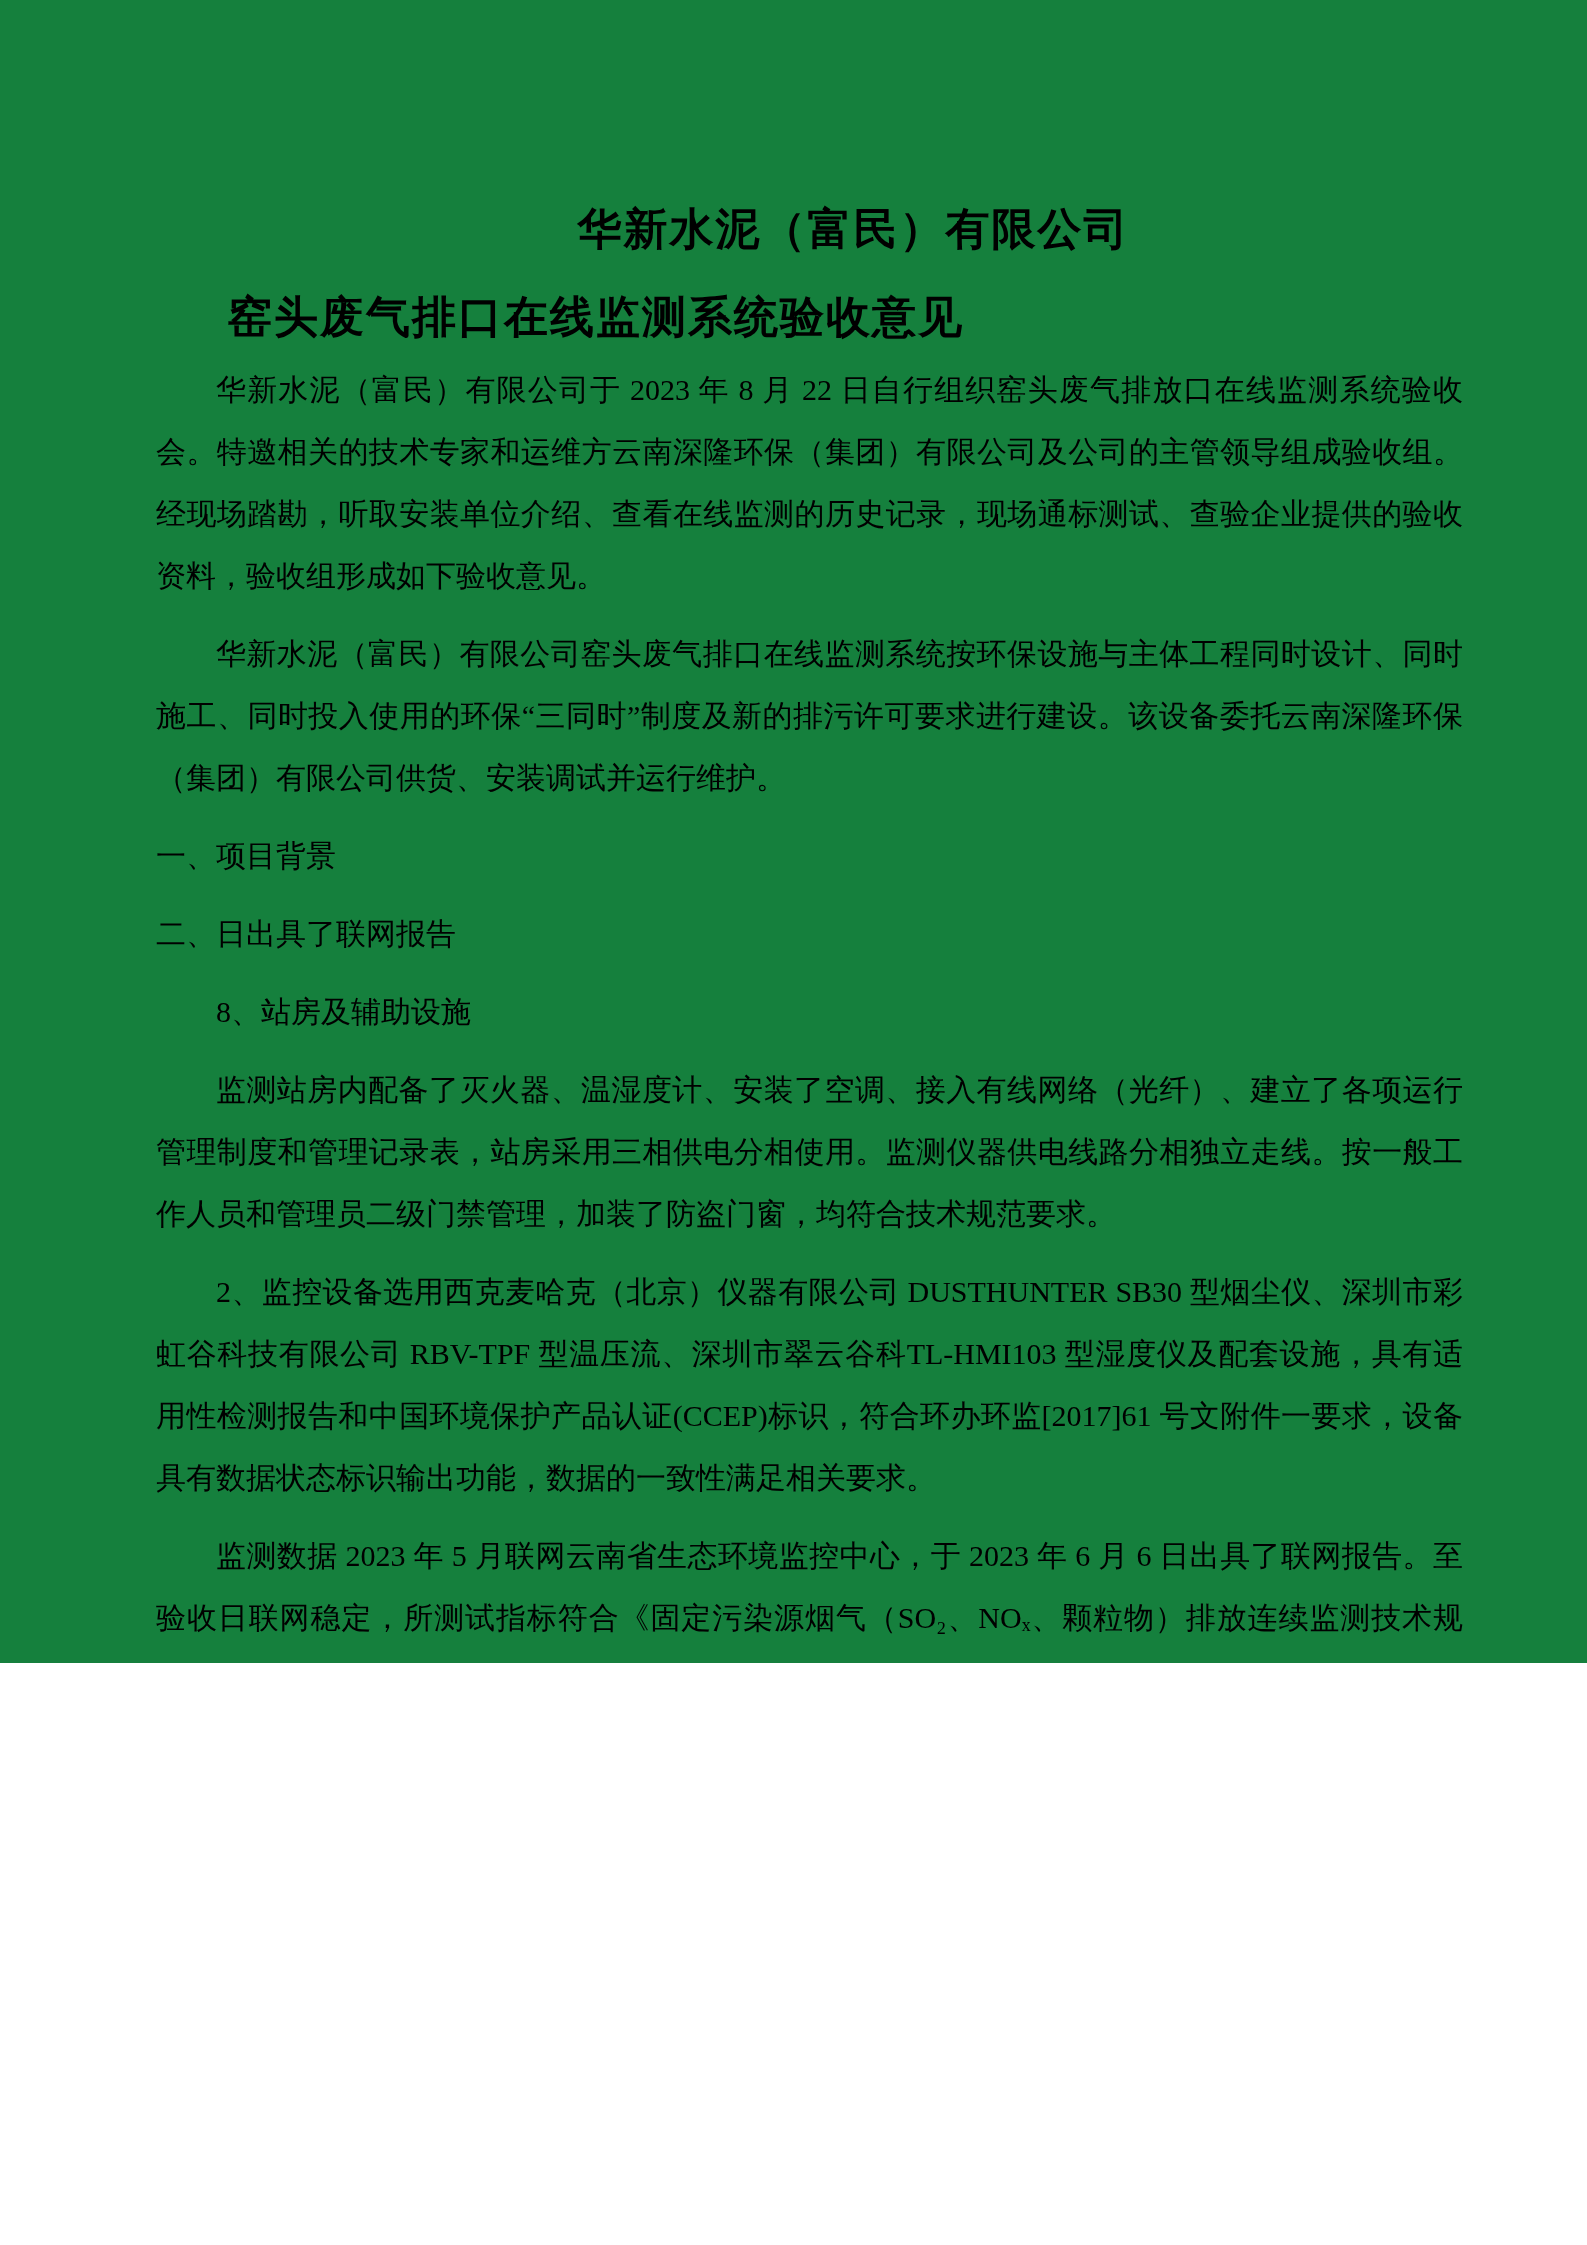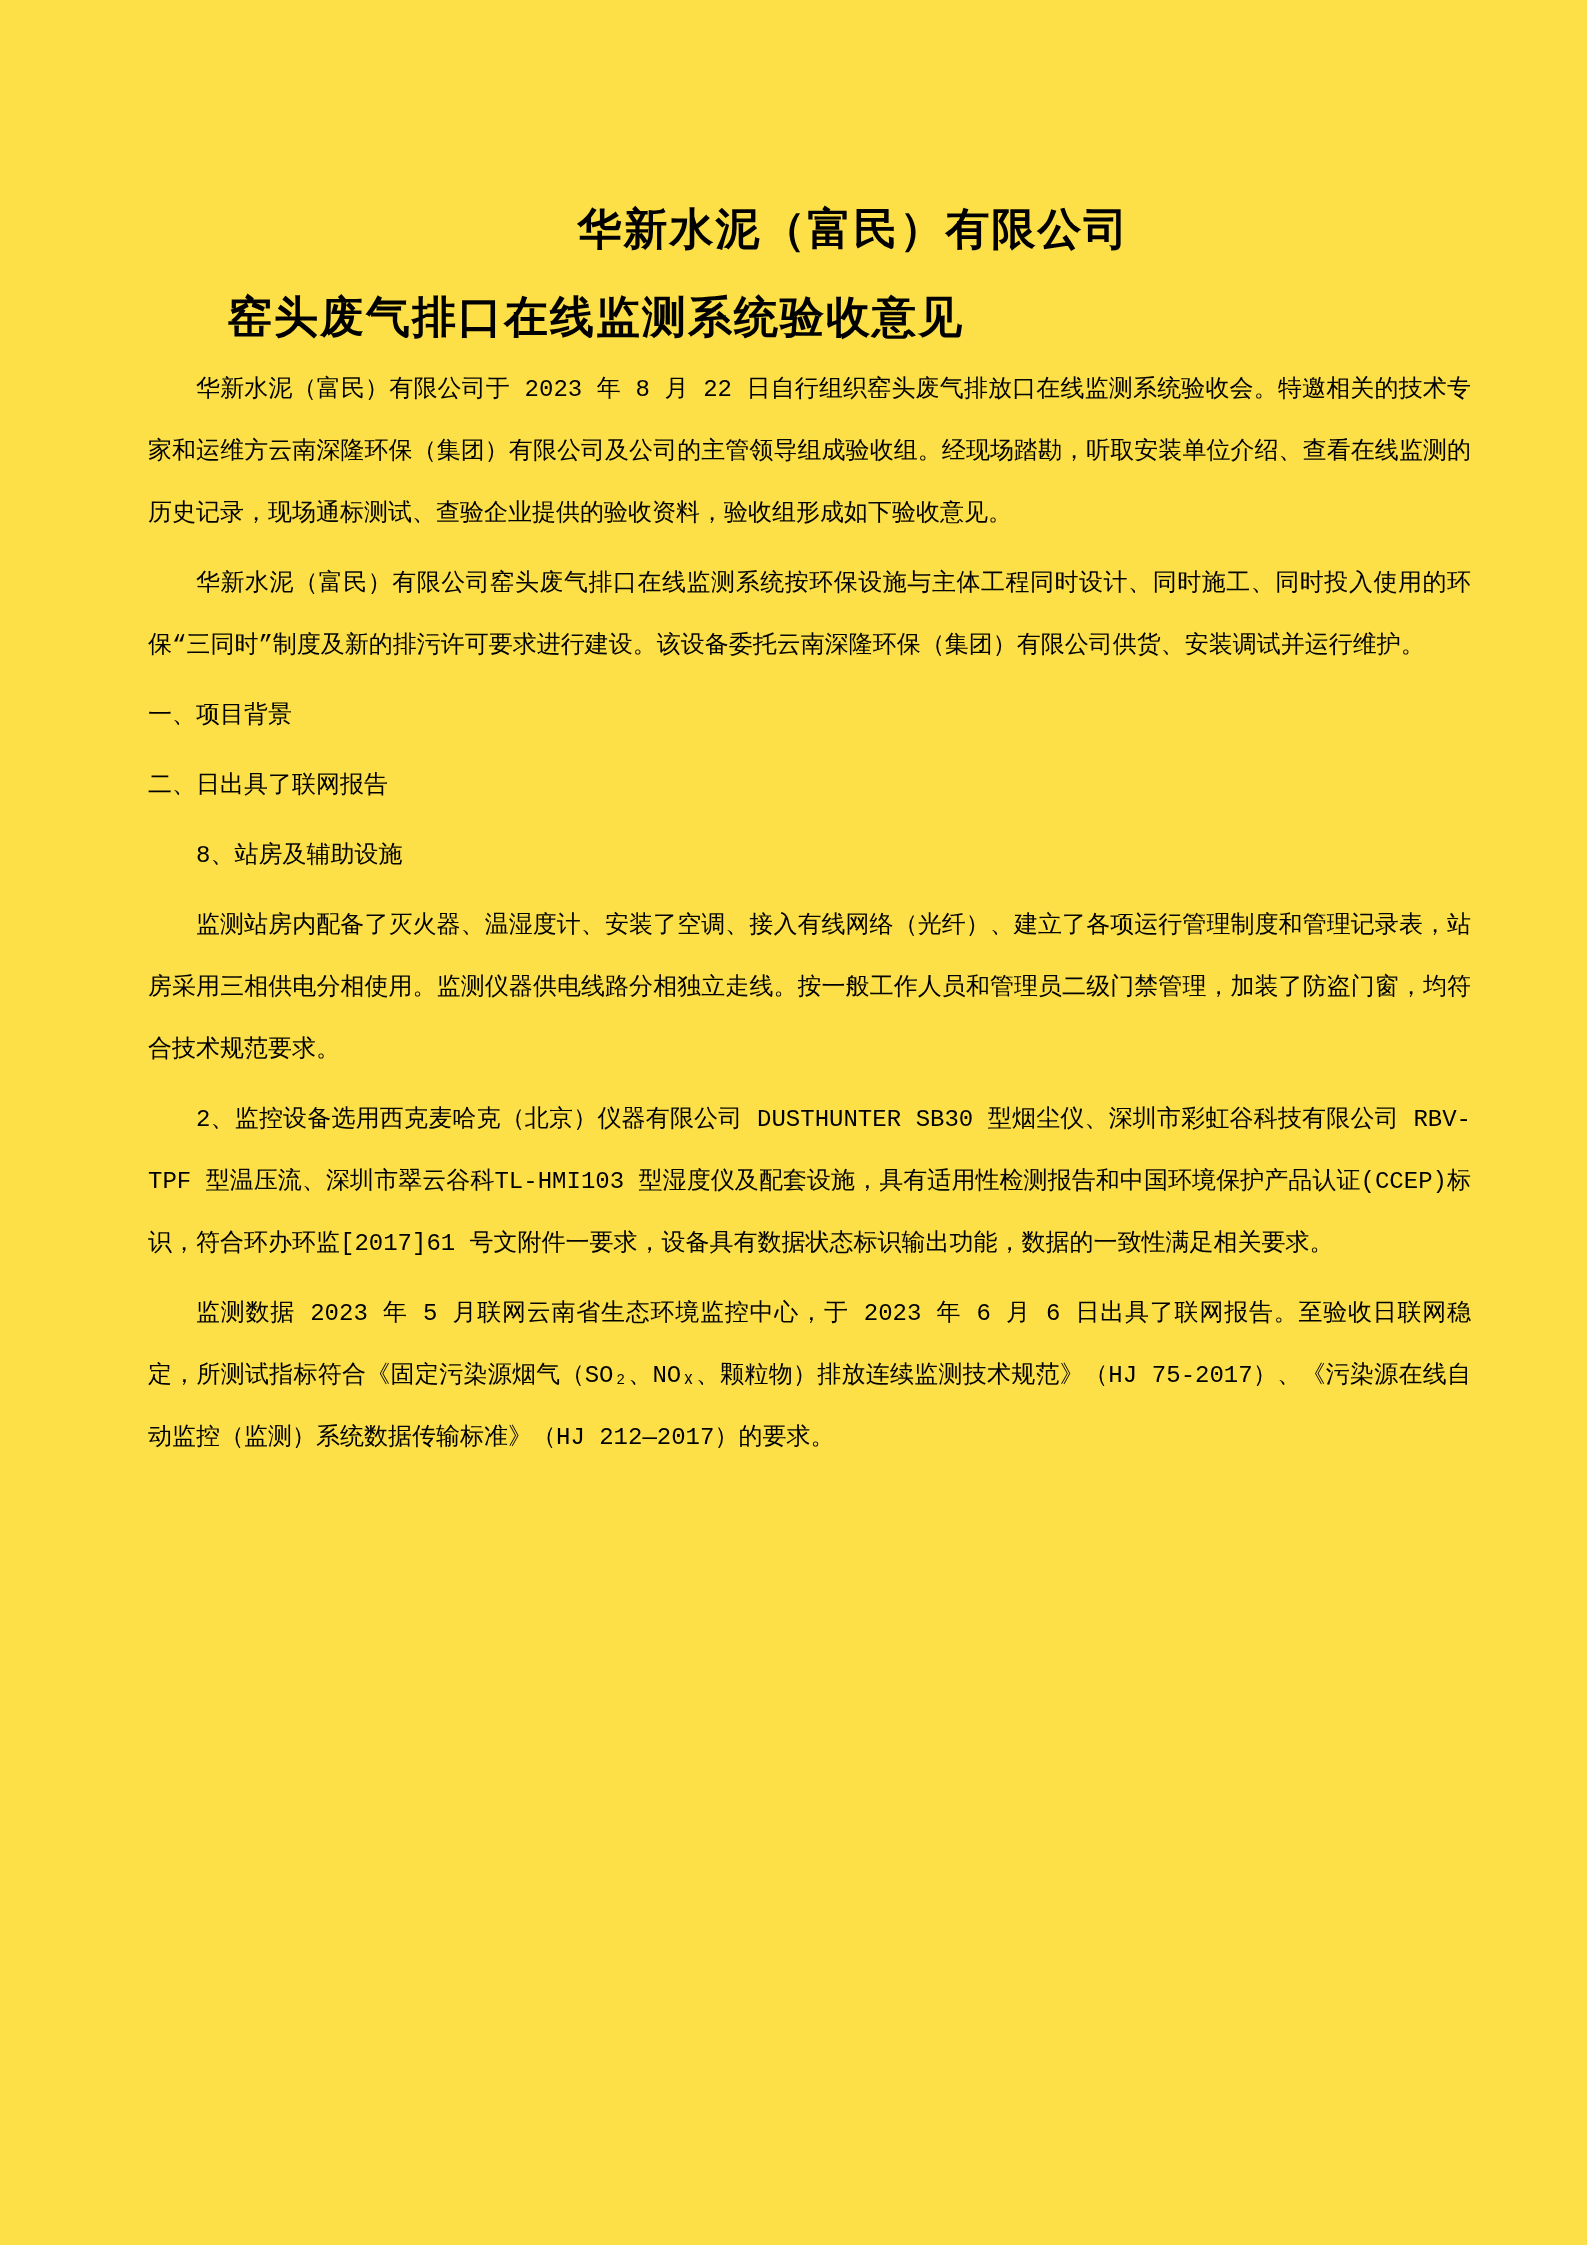--- a/index.html
+++ b/index.html
@@ -3,23 +3,23 @@
 <meta charset="utf-8">
 <style>
   html, body {
     margin: 0;
     padding: 0;
     background: #ffffff;
   }
   .page {
     position: relative;
     width: 1587px;
-    height: 2245px;
+    height: 1663px;
     margin: 0 auto;
-    background: #fde047;
+    background: #15803d;
     color: #000000;
     box-sizing: border-box;
     padding: 205px 108px 0 140px;
     font-family: "Liberation Serif", "DejaVu Serif", serif;
   }
   .doc-title {
     margin: 0;
     text-align: center;
     text-indent: 2em;
     font-size: 44px;
@@ -30,26 +30,25 @@
   .doc-subtitle {
     margin: 38px 0 16px 0;
     text-align: left;
     text-indent: 2em;
     font-size: 44px;
     line-height: 50px;
     font-weight: bold;
     letter-spacing: 2px;
   }
   .body-block {
-    margin: 8px;
-    font-size: 24px;
+    margin: 16px;
+    font-size: 30px;
     line-height: 62px;
     text-align: justify;
     font-weight: normal;
-    font-family: Liberation Mono, monospace;
   }
   .first-body {
     margin-top: 16px;
   }
   .indent {
     text-indent: 2em;
   }
   .heading {
     text-indent: 0;
     text-align: left;

